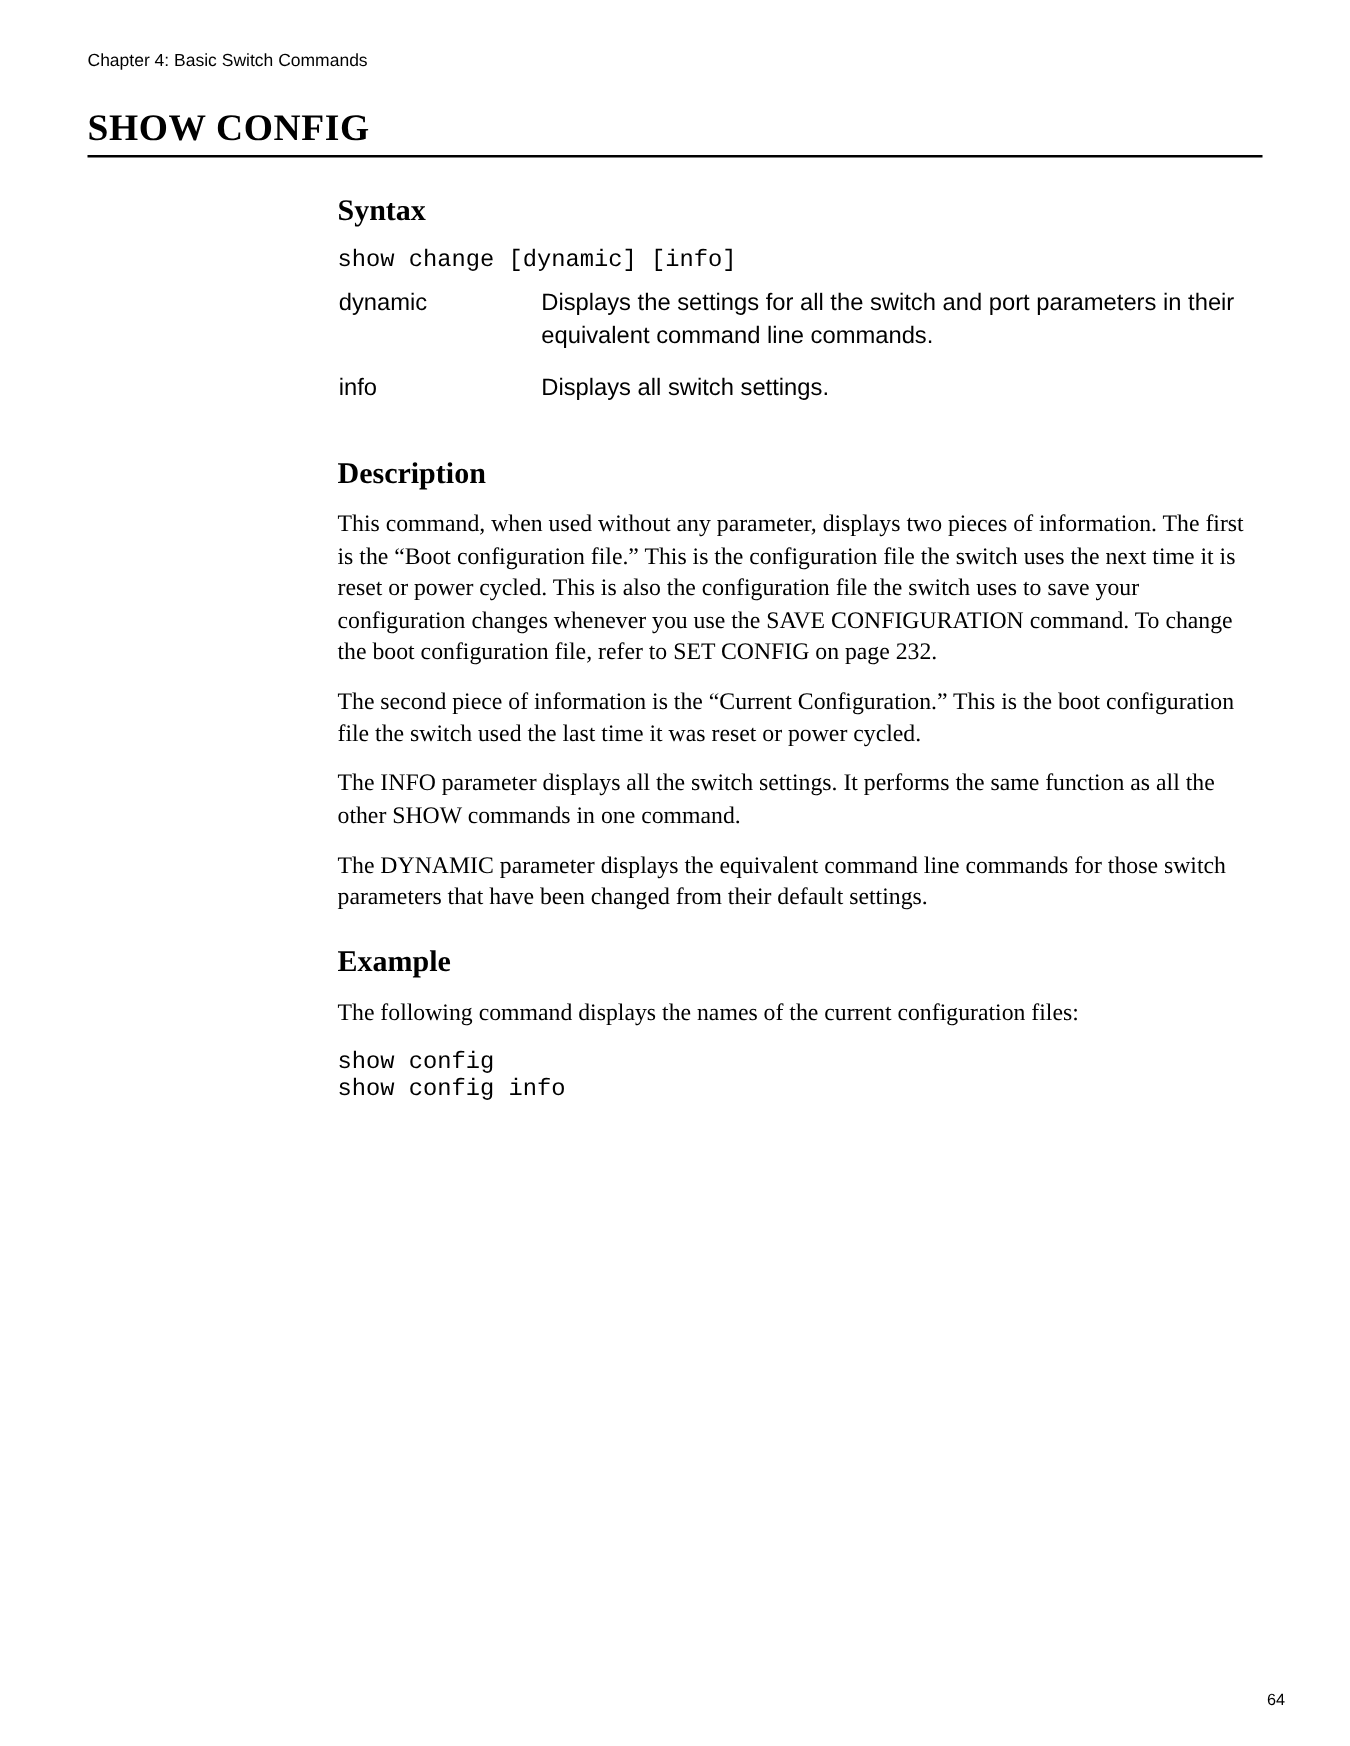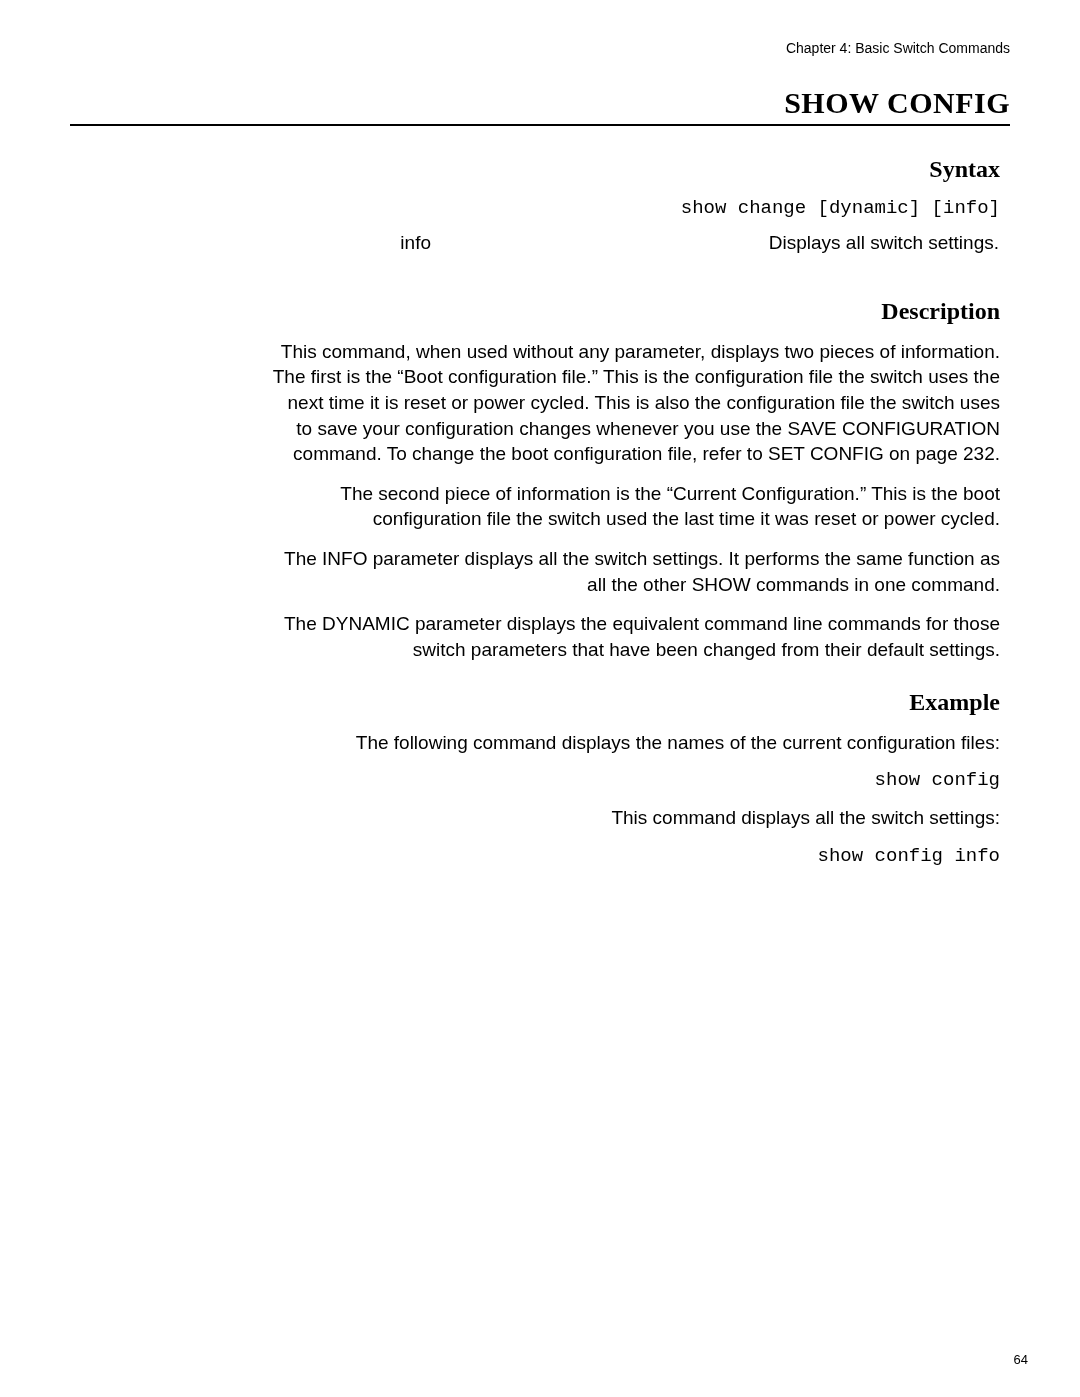--- a/index.html
+++ b/index.html
@@ -8,21 +8,20 @@
     background: #ffffff;
     font-family: "Segoe UI", "Helvetica Neue", Arial, sans-serif;
     color: #000000;
   }
   .page {
     width: 1080px;
     height: 1397px;
     position: relative;
     box-sizing: border-box;
     padding: 40px 70px 30px 70px;
-    text-align: right;
   }
   .chapter-header {
     font-size: 14px;
     color: #000;
     margin-bottom: 30px;
   }
   .main-title {
     font-family: "Times New Roman", Times, serif;
     font-weight: bold;
     font-size: 30px;
@@ -46,20 +45,21 @@
   }
   .mono {
     font-family: "Courier New", Courier, monospace;
     font-size: 19px;
     white-space: pre;
   }
   .body-text {
     font-size: 19px;
     line-height: 1.35;
     margin: 14px 0;
+    font-family: Liberation Serif, serif;
   }
   .param-table {
     width: 100%;
     border-collapse: collapse;
     margin-top: 10px;
   }
   .param-table td {
     vertical-align: top;
     font-size: 19px;
     line-height: 1.35;
@@ -85,36 +85,39 @@
   <h1 class="main-title">SHOW CONFIG</h1>
   <hr class="title-rule">
 
   <div class="content">
 
     <div class="section-heading">Syntax</div>
     <div class="mono">show change [dynamic] [info]</div>
 
     <table class="param-table">
       <tbody>
+          <tr>
+        <td class="param-name">dynamic</td>
+        <td>Displays the settings for all the switch and port parameters in their equivalent command line commands.</td>
+      </tr>
       <tr>
         <td class="param-name">info</td>
         <td>Displays all switch settings.</td>
       </tr>
     </tbody>
       </table>
 
     <div class="section-heading">Description</div>
     <p class="body-text">This command, when used without any parameter, displays two pieces of information. The first is the “Boot configuration file.” This is the configuration file the switch uses the next time it is reset or power cycled. This is also the configuration file the switch uses to save your configuration changes whenever you use the SAVE CONFIGURATION command. To change the boot configuration file, refer to SET CONFIG on page 232.</p>
     <p class="body-text">The second piece of information is the “Current Configuration.” This is the boot configuration file the switch used the last time it was reset or power cycled.</p>
     <p class="body-text">The INFO parameter displays all the switch settings. It performs the same function as all the other SHOW commands in one command.</p>
     <p class="body-text">The DYNAMIC parameter displays the equivalent command line commands for those switch parameters that have been changed from their default settings.</p>
 
     <div class="section-heading">Example</div>
     <p class="body-text">The following command displays the names of the current configuration files:</p>
     <div class="mono">show config</div>
-    <p class="body-text">This command displays all the switch settings:</p>
     <div class="mono">show config info</div>
 
   </div>
 
   <div class="page-number">64</div>
 
 </div>
 
 </body></html>

